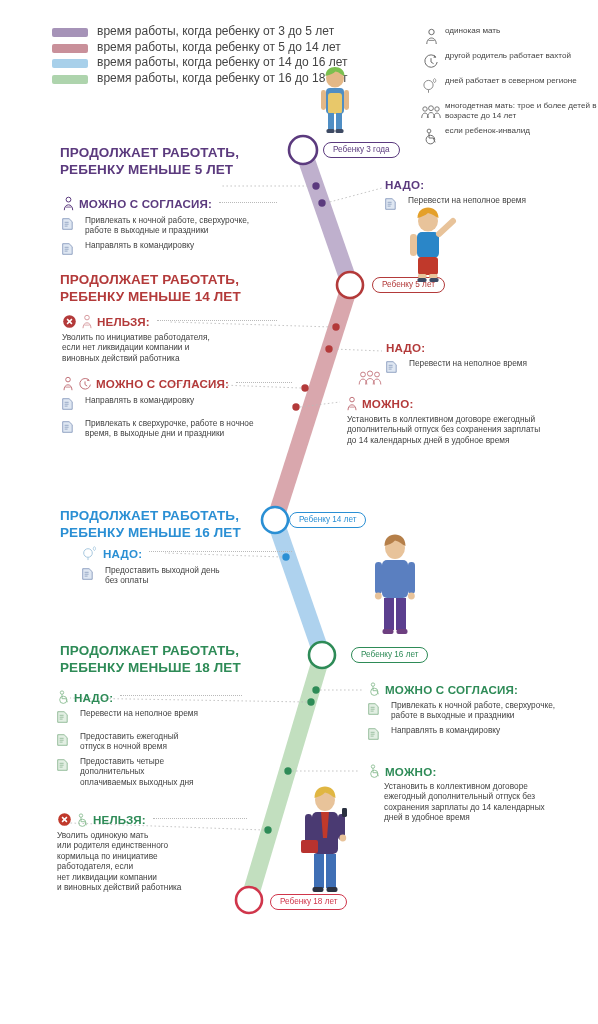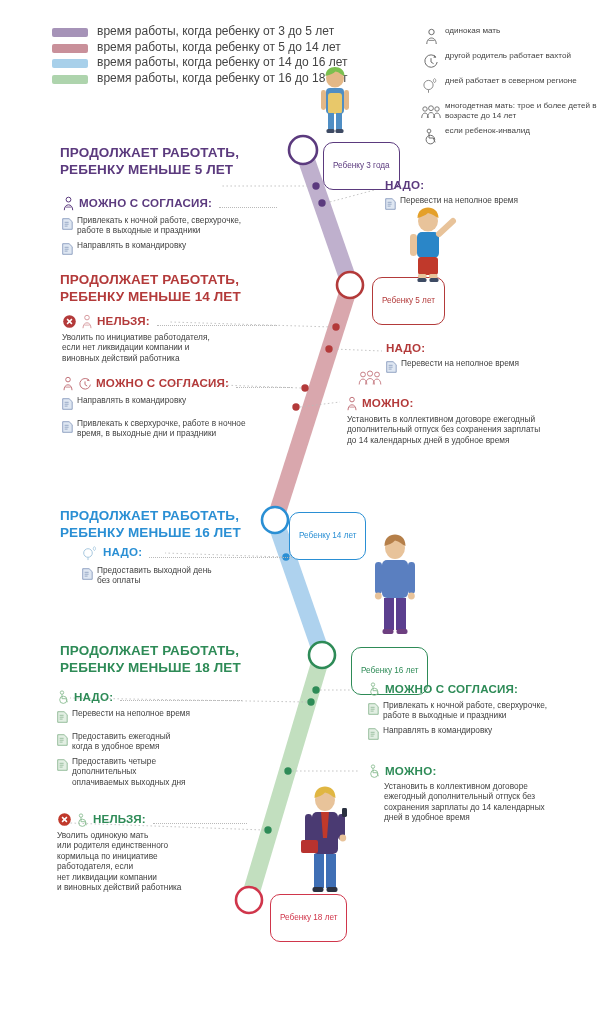--- a/index.html
+++ b/index.html
@@ -22,34 +22,34 @@
   .lr-row{display:flex;align-items:flex-start;margin-bottom:5px;}
   .lr-ico{width:22px;height:20px;flex:0 0 auto;display:flex;align-items:center;justify-content:center;}
   .lr-text{font-size:8.1px;line-height:9.6px;color:#444;margin-left:3px;}
 
   
   svg.track{position:absolute;left:0;top:0;width:598px;height:1024px;pointer-events:none;}
 
   
   .pill{
     position:absolute;border:1px solid;border-radius:10px;background:#fff;
-    font-size:8.2px;padding:18px 9px;white-space:nowrap;line-height:10px;
+    font-size:8.2px;padding:2px 9px;white-space:nowrap;line-height:10px;
   }
 
   
   .sect-title{position:absolute;font-size:13.5px;font-weight:bold;line-height:16.5px;letter-spacing:.1px;}
 
   
   .blk{position:absolute;}
-  .blk-head{display:flex;font-size:11.6px;font-weight:bold;letter-spacing:.2px;}
+  .blk-head{display:flex;align-items:center;font-size:11.6px;font-weight:bold;letter-spacing:.2px;}
   .blk-head .hico{display:inline-flex;align-items:center;margin-right:4px;}
   .dots{flex:1 1 auto;border-bottom:1px dotted #b9b9b9;margin-left:7px;margin-bottom:3px;min-width:16px;}
   .item{display:flex;align-items:flex-start;margin-top:4px;}
   .item .doc{flex:0 0 auto;margin-right:4px;margin-top:1px;}
-  .item-txt{font-size:8.3px;line-height:10.4px;color:#3f3f3f;}
+  .item-txt{font-size:8.3px;line-height:10.4px;color:#3f3f3f;margin-left:8px;}
   .plain-txt{font-size:8.3px;line-height:10.4px;color:#3f3f3f;margin-top:3px;}
   .indent{}
 
   .kids{position:absolute;}
 </style>
 </head>
 <body>
 
 <div class="stage">
 
@@ -447,21 +447,21 @@
       <span class="item-txt" style="white-space:pre-line">Перевести на неполное время</span>
     </div>
     <div class="item">
       <span class="doc">
         <svg width="11" height="12" viewBox="0 0 11 12">
             <path d="M0.7 0.7h6.4l3.1 3v7.6H0.7z" fill="#e2efe3" stroke="#7fae86" stroke-width="0.8"></path>
             <path d="M2.6 4.3h4M2.6 6.2h4M2.6 8.1h3" stroke="#7fae86" stroke-width="0.7"></path>
           </svg>
       </span>
       <span class="item-txt" style="white-space:pre-line">Предоставить ежегодный
-когда в удобное время</span>
+отпуск в ночной время</span>
     </div>
     <div class="item">
       <span class="doc">
         <svg width="11" height="12" viewBox="0 0 11 12">
             <path d="M0.7 0.7h6.4l3.1 3v7.6H0.7z" fill="#e2efe3" stroke="#7fae86" stroke-width="0.8"></path>
             <path d="M2.6 4.3h4M2.6 6.2h4M2.6 8.1h3" stroke="#7fae86" stroke-width="0.7"></path>
           </svg>
       </span>
       <span class="item-txt" style="white-space:pre-line">Предоставить четыре
 дополнительных

